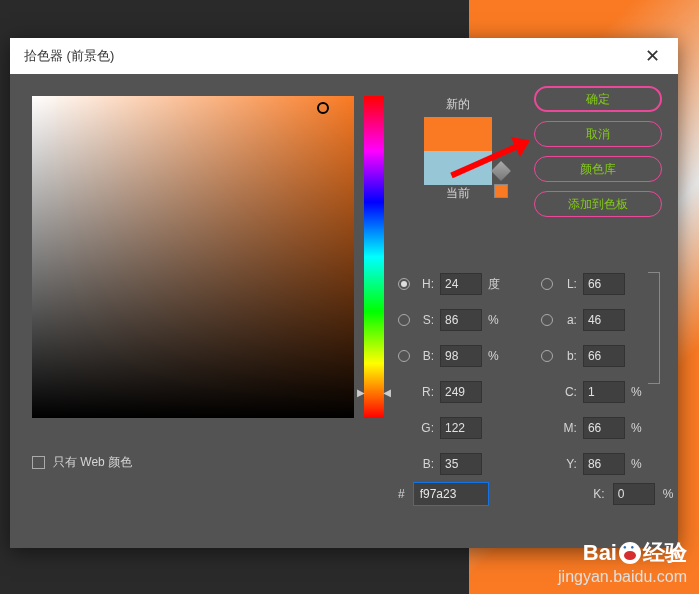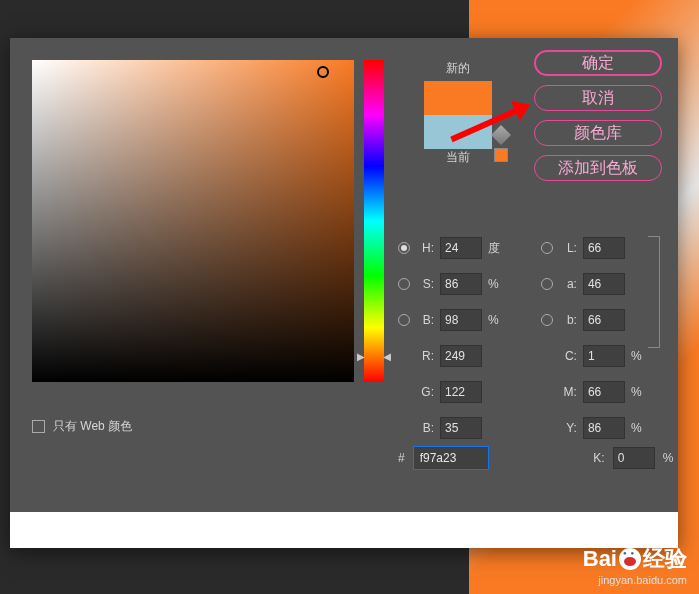--- a/index.html
+++ b/index.html
@@ -133,22 +133,22 @@
       width: 128px;
       display: flex;
       flex-direction: column;
       gap: 9px;
     }
     .btn {
       height: 26px;
       border: 1px solid #ec4899;
       border-radius: 13px;
       background: transparent;
-      color: #f9a8d4;
-      font-size: 16px;
+      color: #84cc16;
+      font-size: 12px;
       cursor: pointer;
       display: flex;
       align-items: center;
       justify-content: center;
     }
     .btn:first-child { border-width: 2px; }
     .arrow-annotation {
       position: absolute;
       right: 158px;
       top: 68px;
@@ -248,38 +248,42 @@
       right: 12px;
       bottom: 8px;
       text-align: right;
       z-index: 2;
       color: #fff;
     }
     .watermark .brand { font-size: 22px; font-weight: bold; display:flex; align-items:center; justify-content:flex-end; gap:2px;}
     .watermark .paw { width:22px; height:22px; background:#fff; border-radius:50%; display:inline-block; position:relative;}
     .watermark .paw::before { content:"●●"; color:#2a6bb5; font-size:6px; position:absolute; left:4px; top:2px; letter-spacing:4px;}
     .watermark .paw::after { content:""; position:absolute; left:5px; top:9px; width:12px; height:9px; background:#d62e2e; border-radius:50%;}
-    .watermark .url { font-size: 11px; color: #e0e0e0; }
+    .watermark .url { font-size: 16px; color: #e0e0e0; }
     .bracket {
       position: absolute;
       right: 18px;
       top: 198px;
       width: 12px;
       height: 112px;
       border-right: 1px solid #888;
       border-top: 1px solid #888;
       border-bottom: 1px solid #888;
     }
   </style>
 </head>
 <body>
 
 <div class="bg-image"></div>
 
 <div class="dialog">
+  <div class="dialog-title">
+    <span>拾色器 (前景色)</span>
+    <span class="close-btn">✕</span>
+  </div>
   <div class="dialog-body">
 
     <div class="color-field">
       <div class="picker-circle"></div>
     </div>
 
     <div class="hue-strip"></div>
     <div class="hue-arrows">
       <span>▶</span>
       <span>◀</span>

